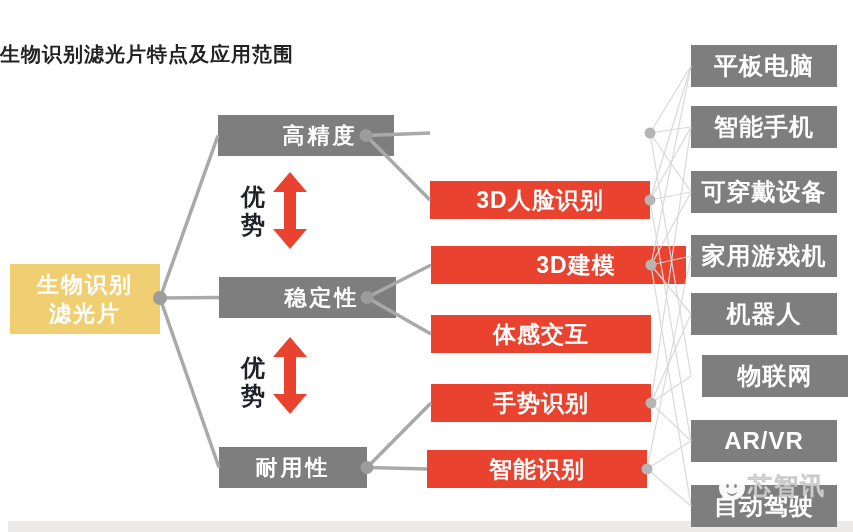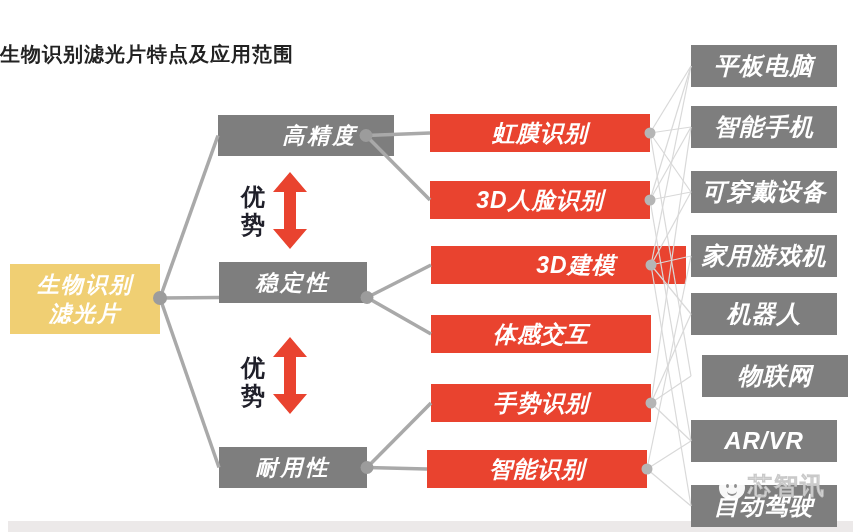--- a/index.html
+++ b/index.html
@@ -11,21 +11,21 @@
   #stage{
     position:relative;width:853px;height:532px;background:#fff;overflow:hidden;
     font-family:"Liberation Sans","DejaVu Sans",sans-serif;
   }
   .title{
     position:absolute;top:41px;left:0;right:0;text-align:left;
     font-size:20px;font-weight:bold;color:var(--title);letter-spacing:1px;z-index:2;
   }
   .box{
     position:absolute;display:flex;align-items:center;justify-content:center;
-    color:var(--white);font-weight:bold;z-index:2;text-align:left;font-style:italic;
+    color:var(--white);font-weight:bold;z-index:2;text-align:left;
   }
   .root{
     width:150px;height:70px;background:var(--yellow);
     flex-direction:column;font-size:22px;line-height:29px;letter-spacing:2px;
   }
   .feature{width:148px;height:41px;background:var(--gray);font-size:22px;letter-spacing:3px;}
   .tech{width:220px;height:38px;background:var(--red);font-size:23px;letter-spacing:1px;}
   .app{width:146px;height:42px;background:var(--gray);font-size:24px;letter-spacing:1px;}
   .adv{
     position:absolute;width:30px;text-align:center;font-size:24px;font-weight:bold;
@@ -105,39 +105,36 @@
   <div class="title">生物识别滤光片特点及应用范围</div>
 
   <div class="box root" style="left:10px;top:264px;">
     <span>生物识别</span>
     <span>滤光片</span>
   </div>
 
   <div class="box feature" style="left:218px;top:115px;padding-left:28px;">
     <span>高精度</span>
   </div>
-  <div class="box feature" style="left:219px;top:262px;">
+  <div class="box feature" style="left:219px;top:277px;padding-left:29px;">
     <span>稳定性</span>
   </div>
   <div class="box feature" style="left:219px;top:447px;">
     <span>耐用性</span>
   </div>
 
   <div class="adv" style="left:238px;top:183px;">
     <div>优</div>
     <div>势</div>
   </div>
   <div class="adv" style="left:238px;top:354px;">
     <div>优</div>
     <div>势</div>
   </div>
 
-  <div class="box tech" style="left:430px;top:114px;">
-    <span>虹膜识别</span>
-  </div>
   <div class="box tech" style="left:430px;top:181px;">
     <span>3D人脸识别</span>
   </div>
   <div class="box tech" style="left:431px;top:246px;padding-left:35px;">
     <span>3D建模</span>
   </div>
   <div class="box tech" style="left:431px;top:315px;">
     <span>体感交互</span>
   </div>
   <div class="box tech" style="left:431px;top:384px;">

